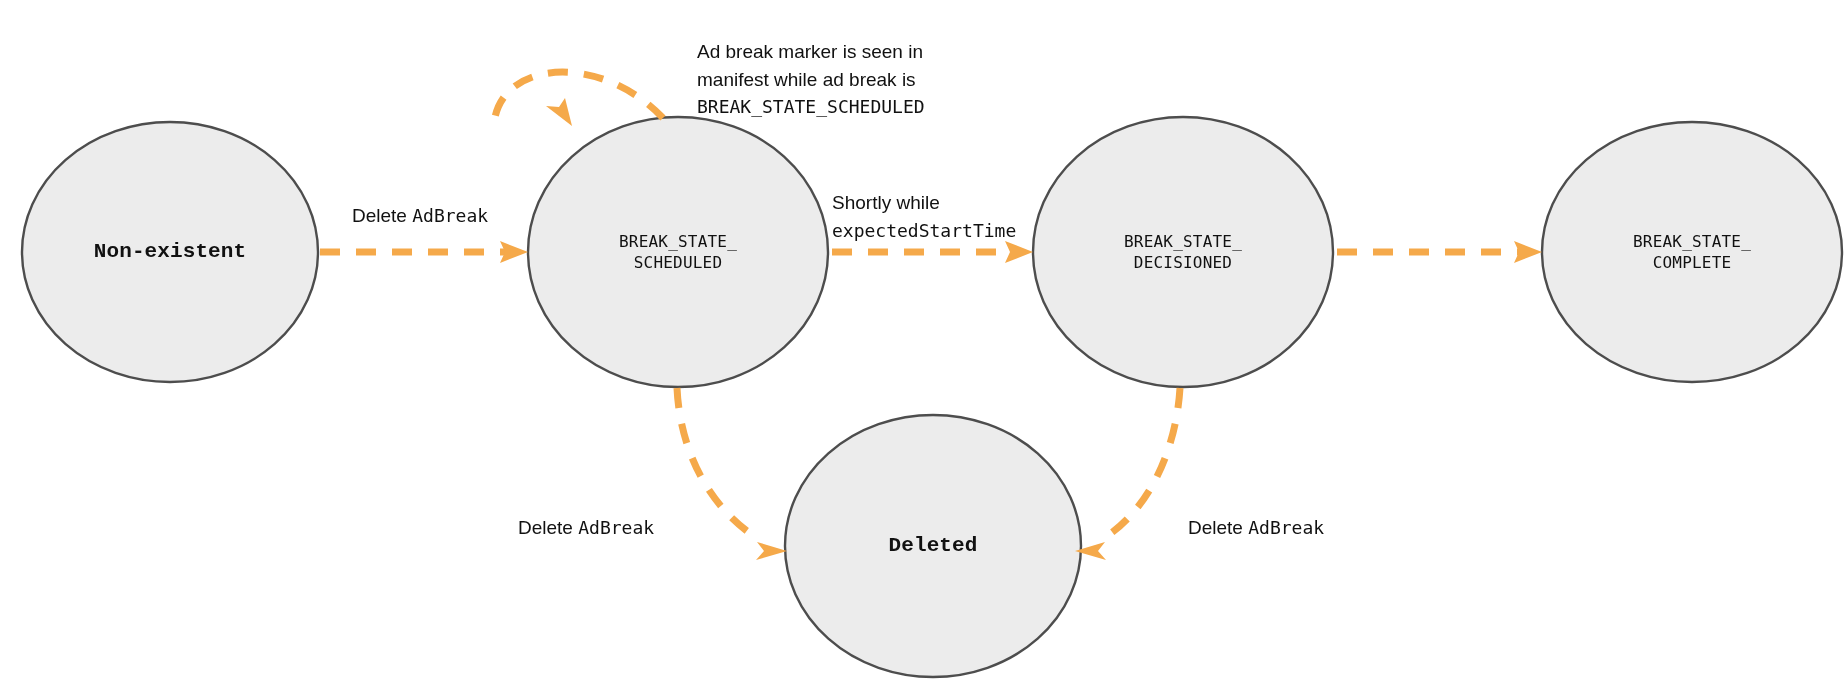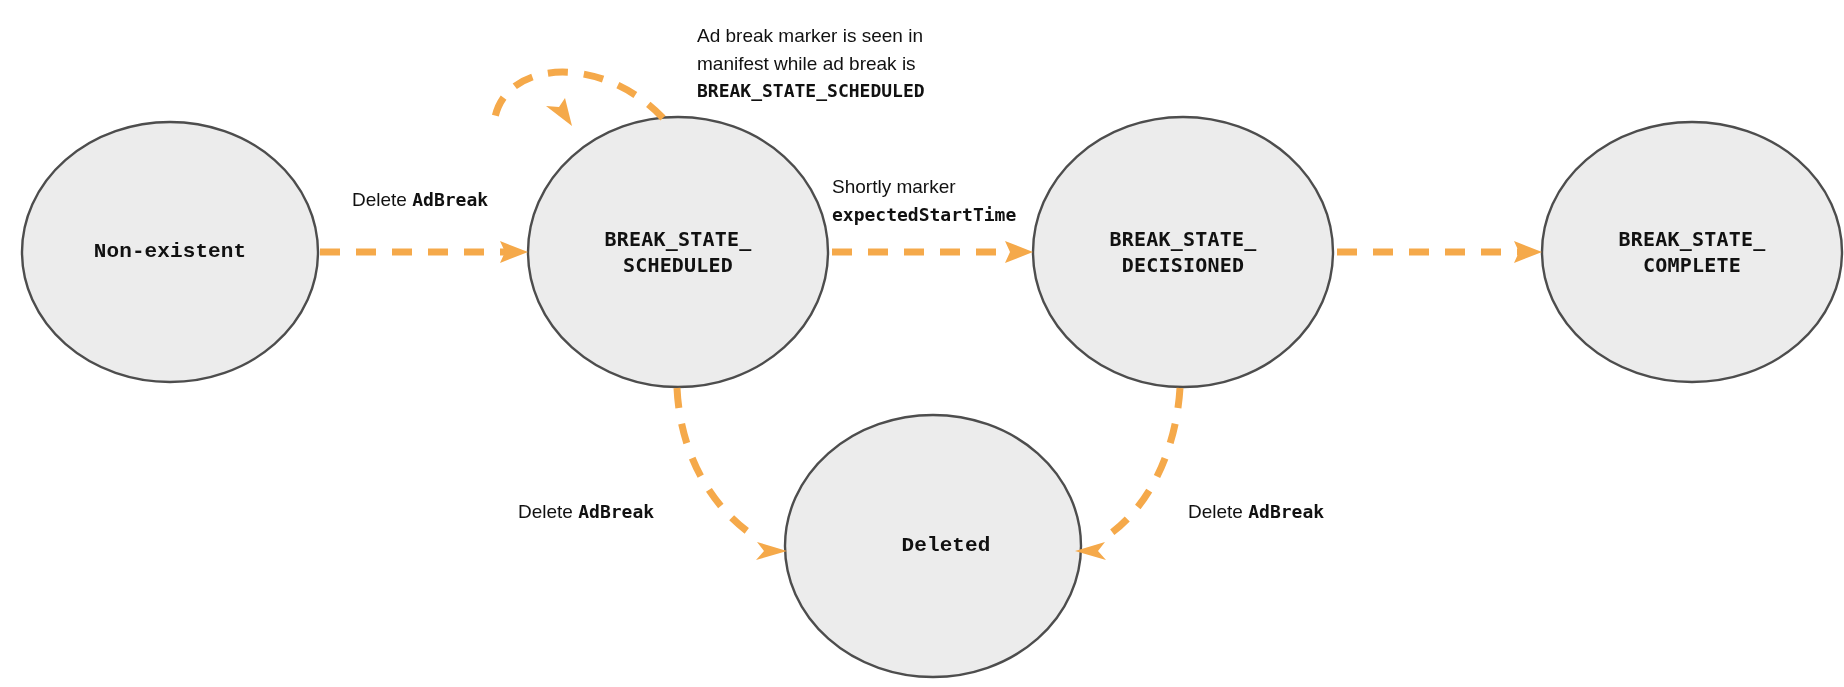--- a/index.html
+++ b/index.html
@@ -53,41 +53,41 @@
     pointer-events: none;
   }
   .node-label.plain {
     font-family: Liberation Mono, monospace;
     font-weight: bold;
     font-size: 21px;
     letter-spacing: 0.1px;
   }
   .node-label.mono {
     font-family: "DejaVu Sans Mono", "Liberation Mono", monospace;
-    font-weight: bold;
-    font-size: 20px;
+    font-weight: normal;
+    font-size: 16px;
     letter-spacing: 0.2px;
   }
   .edge-label {
     position: absolute;
     color: #111111;
     font-size: 19px;
     line-height: 1.45;
     white-space: pre;
   }
   .edge-label .sans {
     font-family: "Liberation Sans", sans-serif;
   }
   .edge-label .mono {
     font-family: "DejaVu Sans Mono", "Liberation Mono", monospace;
     font-size: 18px;
-    font-weight: bold;
   }
   .edge-label.left {
     text-align: left;
+    margin-top: 16px;
   }
 </style>
 </head>
 <body>
 
 <div id="diagram-root">
 
   <svg id="diagram-svg" viewBox="0 0 1844 687">
 
     <g>
@@ -137,29 +137,29 @@
 
   <div class="node-label mono" style="left:678px; top:252px;">BREAK_STATE_
 SCHEDULED</div>
 
   <div class="node-label mono" style="left:1183px; top:252px;">BREAK_STATE_
 DECISIONED</div>
 
   <div class="node-label mono" style="left:1692px; top:252px;">BREAK_STATE_
 COMPLETE</div>
 
-  <div class="node-label plain" style="left:933px; top:546px;margin-left:13px;">Deleted</div>
+  <div class="node-label plain" style="left:933px; top:546px;">Deleted</div>
 
   <div class="edge-label left" style="left:352px; top:186px;"><span class="sans">Delete </span><span class="mono">AdBreak</span></div>
 
   <div class="edge-label left" style="left:697px; top:22px;"><span class="sans">Ad break marker is seen in
 manifest while ad break is
 </span><span class="mono">BREAK_STATE_SCHEDULED</span></div>
 
-  <div class="edge-label left" style="left:832px; top:173px;"><span class="sans">Shortly marker
+  <div class="edge-label left" style="left:832px; top:173px;"><span class="sans">Shortly while
 </span><span class="mono">expectedStartTime</span></div>
 
 
   <div class="edge-label left" style="left:518px; top:498px;"><span class="sans">Delete </span><span class="mono">AdBreak</span></div>
 
   <div class="edge-label left" style="left:1188px; top:498px;"><span class="sans">Delete </span><span class="mono">AdBreak</span></div>
 
 </div>
 
 </body></html>

